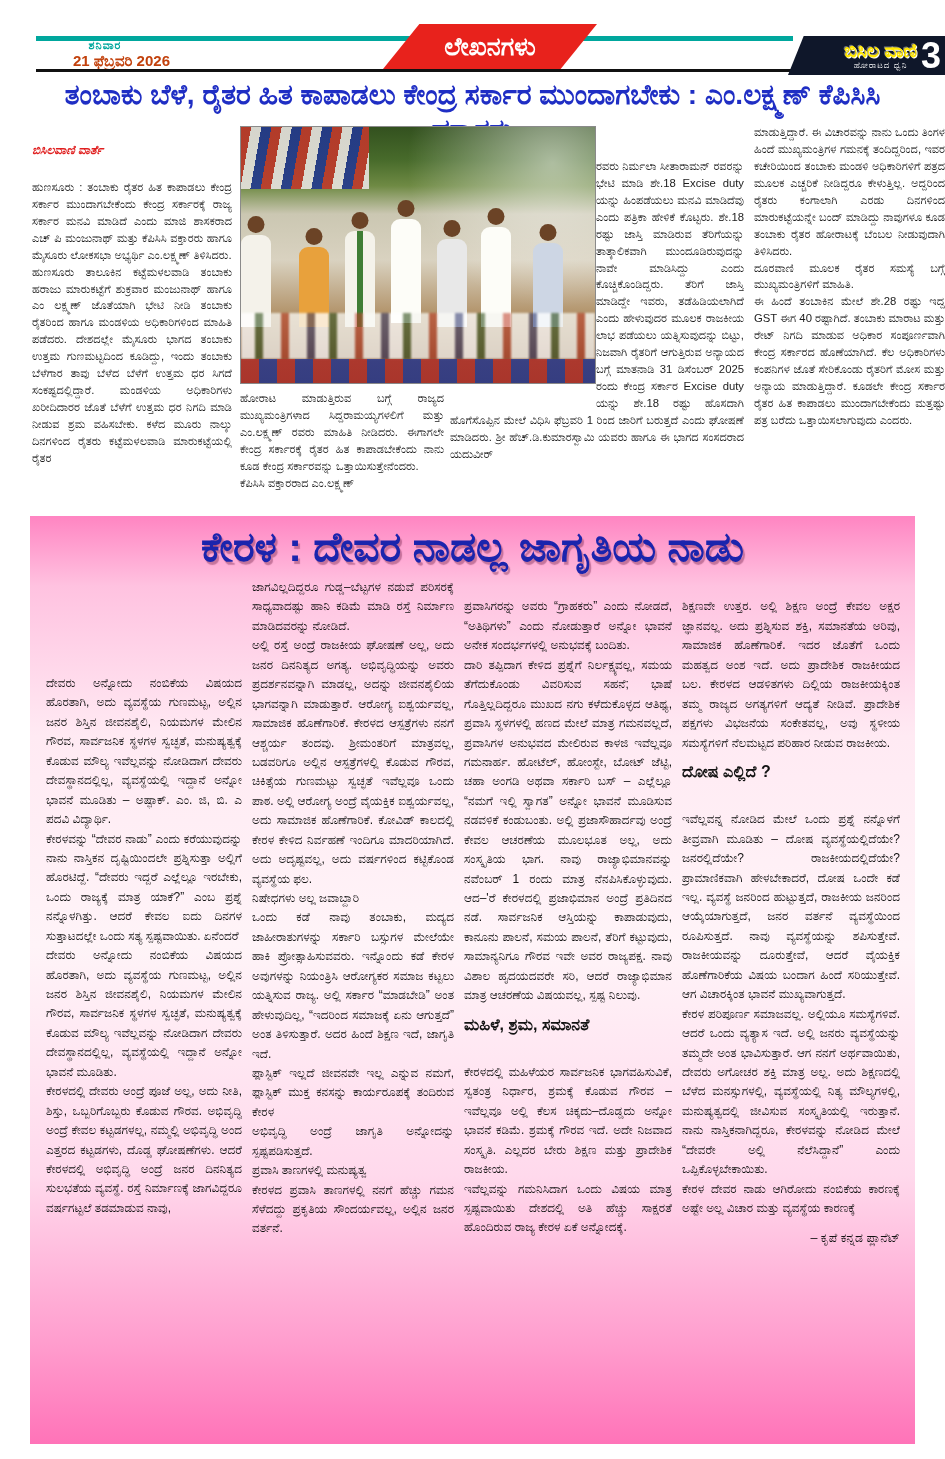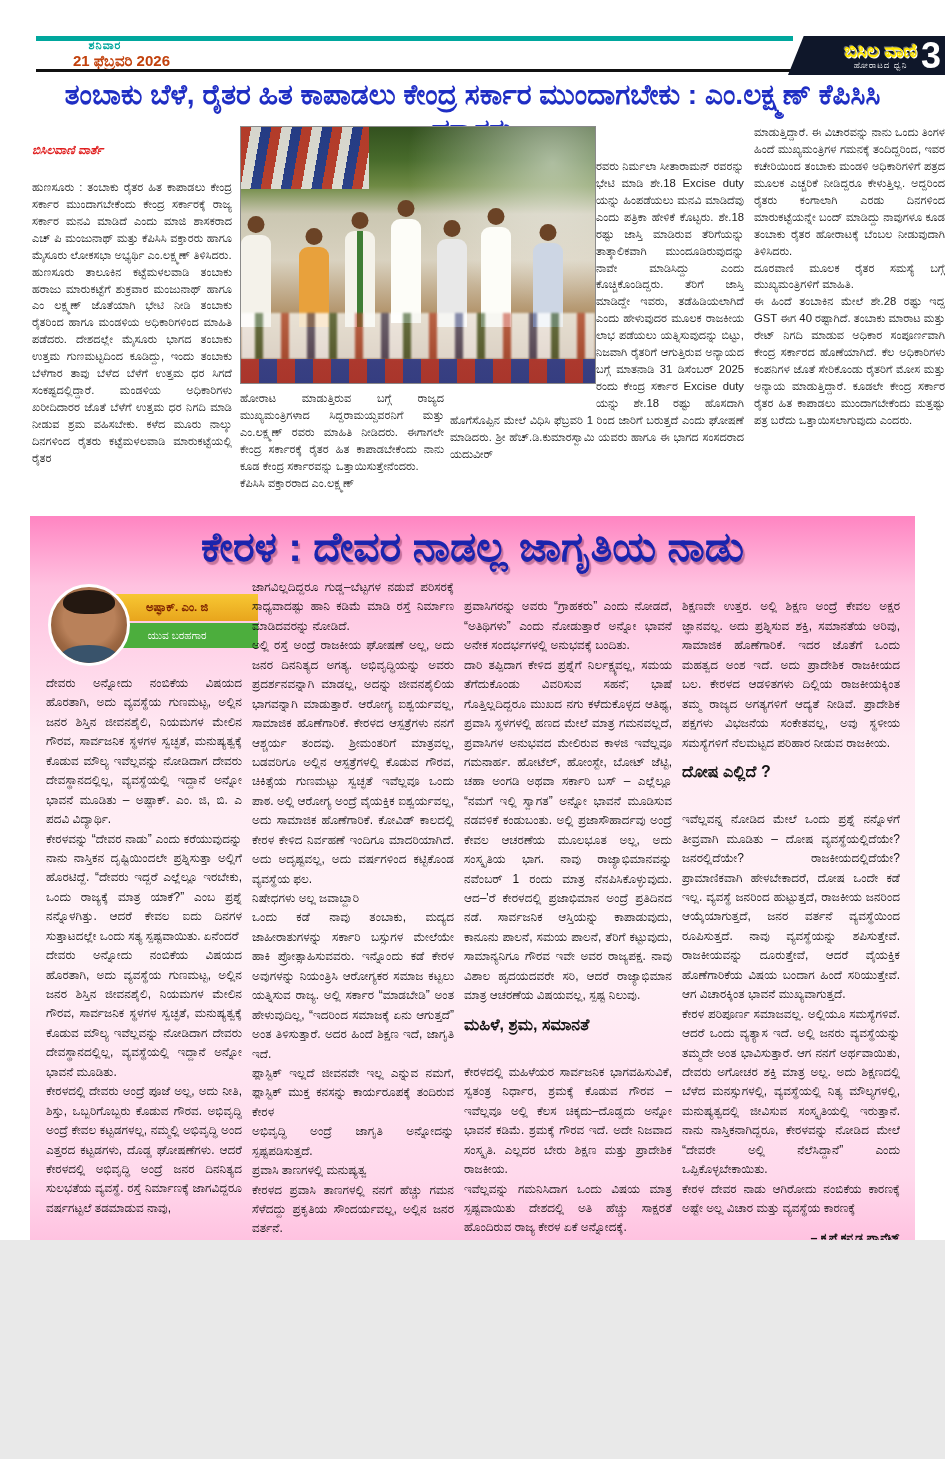--- a/index.html
+++ b/index.html
@@ -1,16 +1,16 @@
 <!DOCTYPE html>
 <html><head>
 <meta charset="utf-8">
 <style>
   html,body{margin:0;padding:0;background:#e9e9e9;}
-  #page{position:relative;width:945px;height:1240px;background:#ffffff;margin:0 auto;
+  #page{position:relative;width:945px;height:1459px;background:#ffffff;margin:0 auto;
         font-family:"Liberation Sans","DejaVu Sans",sans-serif;overflow:hidden;}
 
   
   .teal-rule{position:absolute;left:36px;top:36px;width:757px;height:5px;background:#00a79d;}
   .black-rule{position:absolute;left:36px;top:69px;width:757px;height:3px;background:#111;}
   .date-block{position:absolute;left:40px;top:39px;width:130px;text-align:center;line-height:1.15;}
   .weekday{color:#00a79d;font-weight:bold;font-size:11px;letter-spacing:1px;}
   .date{color:#c2410c;font-weight:bold;font-size:15px;text-align:right;}
   .section-banner{position:absolute;left:383px;top:24px;width:214px;height:45px;background:#e8221c;
         clip-path:polygon(17% 0,100% 0,83% 100%,0 100%);display:flex;align-items:center;justify-content:center;}
@@ -67,33 +67,36 @@
   .avatar{position:absolute;left:4px;top:2px;width:76px;height:76px;border-radius:50%;border:3px solid #fff;
       background:radial-gradient(circle at 50% 42%,#b9815a 0 44%,#9c6742 62%,#7a4e30 100%);overflow:hidden;}
   .avatar::before{content:"";position:absolute;top:3px;left:12px;right:12px;height:24px;border-radius:50% 50% 42% 42%;background:#241811;}
   .avatar::after{content:"";position:absolute;bottom:-4px;left:10px;right:10px;height:22px;border-radius:50% 50% 0 0;background:#39536b;}
   .pcol{position:absolute;font-size:12px;line-height:1.62;text-align:justify;color:#121212;white-space:pre-line;overflow:hidden;}
   .a2-c1{left:16px;top:158px;width:196px;height:1258px;}
   .a2-c2{left:222px;top:62px;width:202px;height:856px;}
   .a2-c3{left:434px;top:62px;width:208px;height:856px;}
   .a2-c4{left:652px;top:62px;width:218px;height:856px;}
   .subhead{font-weight:bold;font-size:16px;margin:6px 0;white-space:pre-line;}
-  .credit{font-weight:bold;font-size:12.5px;text-align:right;margin-top:10px;}
+  .credit{font-weight:normal;font-size:12.5px;text-align:right;margin-top:10px;}
 </style>
 </head>
 <body>
 
 <div id="page">
 
   <div class="teal-rule"></div>
   <div class="date-block">
     <div class="weekday">ಶನಿವಾರ</div>
     <div class="date">21 ಫೆಬ್ರವರಿ 2026</div>
   </div>
   <div class="black-rule"></div>
+  <div class="section-banner">
+    <span>ಲೇಖನಗಳು</span>
+  </div>
   <div class="logo-box">
     <div class="logo-text">
       <div class="logo-title">ಬಿಸಿಲ ವಾಣಿ</div>
       <div class="logo-tagline">ಹೋರಾಟದ ಧ್ವನಿ</div>
     </div>
     <div class="logo-page">3</div>
   </div>
 
   <div class="headline1">ತಂಬಾಕು ಬೆಳೆ, ರೈತರ ಹಿತ ಕಾಪಾಡಲು ಕೇಂದ್ರ ಸರ್ಕಾರ ಮುಂದಾಗಬೇಕು : ಎಂ.ಲಕ್ಷ್ಮಣ್ ಕೆಪಿಸಿಸಿ ವಕ್ತಾರರು</div>
 
@@ -110,41 +113,36 @@
       <div class="p"></div>
       <div class="p"></div>
       <div class="p"></div>
       <div class="p"></div>
       <div class="p"></div>
       <div class="p"></div>
       <div class="crowd"></div>
       <div class="mat"></div>
     </div>
 
-    <div class="col a1-c2">ಹೋರಾಟ ಮಾಡುತ್ತಿರುವ ಬಗ್ಗೆ ರಾಜ್ಯದ ಮುಖ್ಯಮಂತ್ರಿಗಳಾದ ಸಿದ್ದರಾಮಯ್ದವರನಿಗೆ ಮತ್ತು ಎಂ.ಲಕ್ಷ್ಮಣ್ ರವರು ಮಾಹಿತಿ ನೀಡಿದರು. ಈಗಾಗಲೇ ಕೇಂದ್ರ ಸರ್ಕಾರಕ್ಕೆ ರೈತರ ಹಿತ ಕಾಪಾಡಬೇಕೆಂದು ನಾನು ಕೂಡ ಕೇಂದ್ರ ಸರ್ಕಾರವನ್ನು ಒತ್ತಾಯಿಸುತ್ತೇನೆಂದರು.
+    <div class="col a1-c2">ಹೋರಾಟ ಮಾಡುತ್ತಿರುವ ಬಗ್ಗೆ ರಾಜ್ಯದ ಮುಖ್ಯಮಂತ್ರಿಗಳಾದ ಸಿದ್ದರಾಮಯ್ಯಗಳಲಿಗೆ ಮತ್ತು ಎಂ.ಲಕ್ಷ್ಮಣ್ ರವರು ಮಾಹಿತಿ ನೀಡಿದರು. ಈಗಾಗಲೇ ಕೇಂದ್ರ ಸರ್ಕಾರಕ್ಕೆ ರೈತರ ಹಿತ ಕಾಪಾಡಬೇಕೆಂದು ನಾನು ಕೂಡ ಕೇಂದ್ರ ಸರ್ಕಾರವನ್ನು ಒತ್ತಾಯಿಸುತ್ತೇನೆಂದರು.
 ಕೆಪಿಸಿಸಿ ವಕ್ತಾರರಾದ ಎಂ.ಲಕ್ಷ್ಮಣ್</div>
 
     <div class="col a1-c3">
       <div class="runaround"></div>
       <span>ರವರು ನಿರ್ಮಲಾ ಸೀತಾರಾಮನ್ ರವರನ್ನು ಭೇಟಿ ಮಾಡಿ ಶೇ.18 Excise duty ಯನ್ನು ಹಿಂಪಡೆಯಲು ಮನವಿ ಮಾಡಿದೆವು ಎಂದು ಪತ್ರಿಕಾ ಹೇಳಿಕೆ ಕೊಟ್ಟರು. ಶೇ.18 ರಷ್ಟು ಜಾಸ್ತಿ ಮಾಡಿರುವ ತೆರಿಗೆಯನ್ನು ತಾತ್ಕಾಲಿಕವಾಗಿ ಮುಂದೂಡಿರುವುದನ್ನು ನಾವೇ ಮಾಡಿಸಿದ್ದು ಎಂದು ಕೊಚ್ಚಿಕೊಂಡಿದ್ದರು. ತೆರಿಗೆ ಜಾಸ್ತಿ ಮಾಡಿದ್ದೇ ಇವರು, ತಡೆಹಿಡಿಯಲಾಗಿದೆ ಎಂದು ಹೇಳುವುದರ ಮೂಲಕ ರಾಜಕೀಯ ಲಾಭ ಪಡೆಯಲು ಯತ್ನಿಸುವುದನ್ನು ಬಿಟ್ಟು, ನಿಜವಾಗಿ ರೈತರಿಗೆ ಆಗುತ್ತಿರುವ ಅನ್ಯಾಯದ ಬಗ್ಗೆ ಮಾತನಾಡಿ 31 ಡಿಸೆಂಬರ್ 2025 ರಂದು ಕೇಂದ್ರ ಸರ್ಕಾರ Excise duty ಯನ್ನು ಶೇ.18 ರಷ್ಟು ಹೊಸದಾಗಿ ಹೊಗೆಸೊಪ್ಪಿನ ಮೇಲೆ ವಿಧಿಸಿ ಫೆಬ್ರವರಿ 1 ರಿಂದ ಜಾರಿಗೆ ಬರುತ್ತದೆ ಎಂದು ಘೋಷಣೆ ಮಾಡಿದರು. ಶ್ರೀ ಹೆಚ್.ಡಿ.ಕುಮಾರಸ್ವಾಮಿ ಯವರು ಹಾಗೂ ಈ ಭಾಗದ ಸಂಸದರಾದ ಯದುವೀರ್</span>
     </div>
 
     <div class="col a1-c4">ಮಾಡುತ್ತಿದ್ದಾರೆ. ಈ ವಿಚಾರವನ್ನು ನಾನು ಒಂದು ತಿಂಗಳ ಹಿಂದೆ ಮುಖ್ಯಮಂತ್ರಿಗಳ ಗಮನಕ್ಕೆ ತಂದಿದ್ದರಿಂದ, ಇವರ ಕಚೇರಿಯಿಂದ ತಂಬಾಕು ಮಂಡಳಿ ಅಧಿಕಾರಿಗಳಿಗೆ ಪತ್ರದ ಮೂಲಕ ಎಚ್ಚರಿಕೆ ನೀಡಿದ್ದರೂ ಕೇಳುತ್ತಿಲ್ಲ. ಅದ್ದರಿಂದ ರೈತರು ಕಂಗಾಲಾಗಿ ಎರಡು ದಿನಗಳಿಂದ ಮಾರುಕಟ್ಟೆಯನ್ನೇ ಬಂದ್ ಮಾಡಿದ್ದು ನಾವುಗಳೂ ಕೂಡ ತಂಬಾಕು ರೈತರ ಹೋರಾಟಕ್ಕೆ ಬೆಂಬಲ ನೀಡುವುದಾಗಿ ತಿಳಿಸಿದರು.
 ದೂರವಾಣಿ ಮೂಲಕ ರೈತರ ಸಮಸ್ಯೆ ಬಗ್ಗೆ ಮುಖ್ಯಮಂತ್ರಿಗಳಿಗೆ ಮಾಹಿತಿ.
 ಈ ಹಿಂದೆ ತಂಬಾಕಿನ ಮೇಲೆ ಶೇ.28 ರಷ್ಟು ಇದ್ದ GST ಈಗ 40 ರಷ್ಟಾಗಿದೆ. ತಂಬಾಕು ಮಾರಾಟ ಮತ್ತು ರೇಟ್ ನಿಗದಿ ಮಾಡುವ ಅಧಿಕಾರ ಸಂಪೂರ್ಣವಾಗಿ ಕೇಂದ್ರ ಸರ್ಕಾರದ ಹೊಣೆಯಾಗಿದೆ. ಕೆಲ ಅಧಿಕಾರಿಗಳು ಕಂಪನಿಗಳ ಜೊತೆ ಸೇರಿಕೊಂಡು ರೈತರಿಗೆ ಮೋಸ ಮತ್ತು ಅನ್ಯಾಯ ಮಾಡುತ್ತಿದ್ದಾರೆ. ಕೂಡಲೇ ಕೇಂದ್ರ ಸರ್ಕಾರ ರೈತರ ಹಿತ ಕಾಪಾಡಲು ಮುಂದಾಗಬೇಕೆಂದು ಮತ್ತಷ್ಟು ಪತ್ರ ಬರೆದು ಒತ್ತಾಯಿಸಲಾಗುವುದು ಎಂದರು.</div>
   </div>
 
   <div class="a2">
     <div class="headline2">ಕೇರಳ : ದೇವರ ನಾಡಲ್ಲ ಜಾಗೃತಿಯ ನಾಡು</div>
 
-    <div class="author-card">
-      <div class="ribbon ribbon-name">ಅಷ್ಫಾಕ್. ಎಂ. ಜಿ</div>
-      <div class="ribbon ribbon-role">ಯುವ ಬರಹಗಾರ</div>
-      <div class="avatar"></div>
-    </div>
 
     <div class="pcol a2-c1">ದೇವರು ಅನ್ನೋದು ನಂಬಿಕೆಯ ವಿಷಯದ ಹೊರತಾಗಿ, ಅದು ವ್ಯವಸ್ಥೆಯ ಗುಣಮಟ್ಟ, ಅಲ್ಲಿನ ಜನರ ಶಿಸ್ತಿನ ಜೀವನಶೈಲಿ, ನಿಯಮಗಳ ಮೇಲಿನ ಗೌರವ, ಸಾರ್ವಜನಿಕ ಸ್ಥಳಗಳ ಸ್ವಚ್ಛತೆ, ಮನುಷ್ಯತ್ವಕ್ಕೆ ಕೊಡುವ ಮೌಲ್ಯ ಇವೆಲ್ಲವನ್ನು ನೋಡಿದಾಗ ದೇವರು ದೇವಸ್ಥಾನದಲ್ಲಿಲ್ಲ, ವ್ಯವಸ್ಥೆಯಲ್ಲಿ ಇದ್ದಾನೆ ಅನ್ನೋ ಭಾವನೆ ಮೂಡಿತು – ಅಷ್ಫಾಕ್. ಎಂ. ಜಿ, ಬಿ. ಎ ಪದವಿ ವಿದ್ಯಾರ್ಥಿ.
 ಕೇರಳವನ್ನು “ದೇವರ ನಾಡು” ಎಂದು ಕರೆಯುವುದನ್ನು ನಾನು ನಾಸ್ತಿಕನ ದೃಷ್ಟಿಯಿಂದಲೇ ಪ್ರಶ್ನಿಸುತ್ತಾ ಅಲ್ಲಿಗೆ ಹೊರಟಿದ್ದೆ. “ದೇವರು ಇದ್ದರೆ ಎಲ್ಲೆಲ್ಲೂ ಇರಬೇಕು, ಒಂದು ರಾಜ್ಯಕ್ಕೆ ಮಾತ್ರ ಯಾಕೆ?” ಎಂಬ ಪ್ರಶ್ನೆ ನನ್ನೊಳಗಿತ್ತು. ಆದರೆ ಕೇವಲ ಐದು ದಿನಗಳ ಸುತ್ತಾಟದಲ್ಲೇ ಒಂದು ಸತ್ಯ ಸ್ಪಷ್ಟವಾಯಿತು. ಏನೆಂದರೆ
 ದೇವರು ಅನ್ನೋದು ನಂಬಿಕೆಯ ವಿಷಯದ ಹೊರತಾಗಿ, ಅದು ವ್ಯವಸ್ಥೆಯ ಗುಣಮಟ್ಟ, ಅಲ್ಲಿನ ಜನರ ಶಿಸ್ತಿನ ಜೀವನಶೈಲಿ, ನಿಯಮಗಳ ಮೇಲಿನ ಗೌರವ, ಸಾರ್ವಜನಿಕ ಸ್ಥಳಗಳ ಸ್ವಚ್ಛತೆ, ಮನುಷ್ಯತ್ವಕ್ಕೆ ಕೊಡುವ ಮೌಲ್ಯ ಇವೆಲ್ಲವನ್ನು ನೋಡಿದಾಗ ದೇವರು ದೇವಸ್ಥಾನದಲ್ಲಿಲ್ಲ, ವ್ಯವಸ್ಥೆಯಲ್ಲಿ ಇದ್ದಾನೆ ಅನ್ನೋ ಭಾವನೆ ಮೂಡಿತು.
 ಕೇರಳದಲ್ಲಿ ದೇವರು ಅಂದ್ರೆ ಪೂಜೆ ಅಲ್ಲ, ಅದು ನೀತಿ, ಶಿಸ್ತು, ಒಬ್ಬರಿಗೊಬ್ಬರು ಕೊಡುವ ಗೌರವ. ಅಭಿವೃದ್ಧಿ ಅಂದ್ರೆ ಕೇವಲ ಕಟ್ಟಡಗಳಲ್ಲ, ನಮ್ಮಲ್ಲಿ ಅಭಿವೃದ್ಧಿ ಅಂದ ಎತ್ತರದ ಕಟ್ಟಡಗಳು, ದೊಡ್ಡ ಘೋಷಣೆಗಳು. ಆದರೆ ಕೇರಳದಲ್ಲಿ ಅಭಿವೃದ್ಧಿ ಅಂದ್ರೆ ಜನರ ದಿನನಿತ್ಯದ ಸುಲಭತೆಯ ವ್ಯವಸ್ಥೆ. ರಸ್ತೆ ನಿರ್ಮಾಣಕ್ಕೆ ಜಾಗವಿದ್ದರೂ ವರ್ಷಗಟ್ಟಲೆ ತಡಮಾಡುವ ನಾವು,</div>
     <div class="pcol a2-c2">ಜಾಗವಿಲ್ಲದಿದ್ದರೂ ಗುಡ್ಡ–ಬೆಟ್ಟಗಳ ನಡುವೆ ಪರಿಸರಕ್ಕೆ ಸಾಧ್ಯವಾದಷ್ಟು ಹಾನಿ ಕಡಿಮೆ ಮಾಡಿ ರಸ್ತೆ ನಿರ್ಮಾಣ ಮಾಡಿದವರನ್ನು ನೋಡಿದೆ.
 ಅಲ್ಲಿ ರಸ್ತೆ ಅಂದ್ರೆ ರಾಜಕೀಯ ಘೋಷಣೆ ಅಲ್ಲ, ಅದು ಜನರ ದಿನನಿತ್ಯದ ಅಗತ್ಯ. ಅಭಿವೃದ್ಧಿಯನ್ನು ಅವರು ಪ್ರದರ್ಶನವನ್ನಾಗಿ ಮಾಡಲ್ಲ, ಅದನ್ನು ಜೀವನಶೈಲಿಯ ಭಾಗವನ್ನಾಗಿ ಮಾಡುತ್ತಾರೆ. ಆರೋಗ್ಯ ಐಶ್ವರ್ಯವಲ್ಲ, ಸಾಮಾಜಿಕ ಹೊಣೆಗಾರಿಕೆ. ಕೇರಳದ ಆಸ್ಪತ್ರೆಗಳು ನನಗೆ ಆಶ್ಚರ್ಯ ತಂದವು. ಶ್ರೀಮಂತರಿಗೆ ಮಾತ್ರವಲ್ಲ, ಬಡವರಿಗೂ ಅಲ್ಲಿನ ಆಸ್ಪತ್ರೆಗಳಲ್ಲಿ ಕೊಡುವ ಗೌರವ, ಚಿಕಿತ್ಸೆಯ ಗುಣಮಟ್ಟು ಸ್ವಚ್ಛತೆ ಇವೆಲ್ಲವೂ ಒಂದು ಪಾಠ. ಅಲ್ಲಿ ಆರೋಗ್ಯ ಅಂದ್ರೆ ವೈಯಕ್ತಿಕ ಐಶ್ವರ್ಯವಲ್ಲ, ಅದು ಸಾಮಾಜಿಕ ಹೊಣೆಗಾರಿಕೆ. ಕೋವಿಡ್ ಕಾಲದಲ್ಲಿ ಕೇರಳ ಕೇಳಿದ ನಿರ್ವಹಣೆ ಇಂದಿಗೂ ಮಾದರಿಯಾಗಿದೆ. ಅದು ಅದೃಷ್ಟವಲ್ಲ, ಅದು ವರ್ಷಗಳಿಂದ ಕಟ್ಟಿಕೊಂಡ ವ್ಯವಸ್ಥೆಯ ಫಲ.
 ನಿಷೇಧಗಳು ಅಲ್ಲ ಜವಾಬ್ದಾರಿ
 ಒಂದು ಕಡೆ ನಾವು ತಂಬಾಕು, ಮದ್ಯದ ಜಾಹೀರಾತುಗಳನ್ನು ಸರ್ಕಾರಿ ಬಸ್ಸುಗಳ ಮೇಲೆಯೇ ಹಾಕಿ ಪ್ರೋತ್ಸಾಹಿಸುವವರು. ಇನ್ನೊಂದು ಕಡೆ ಕೇರಳ ಅವುಗಳನ್ನು ನಿಯಂತ್ರಿಸಿ ಆರೋಗ್ಯಕರ ಸಮಾಜ ಕಟ್ಟಲು ಯತ್ನಿಸುವ ರಾಜ್ಯ. ಅಲ್ಲಿ ಸರ್ಕಾರ “ಮಾಡಬೇಡಿ” ಅಂತ ಹೇಳುವುದಿಲ್ಲ, “ಇದರಿಂದ ಸಮಾಜಕ್ಕೆ ಏನು ಆಗುತ್ತದೆ” ಅಂತ ತಿಳಿಸುತ್ತಾರೆ. ಅದರ ಹಿಂದೆ ಶಿಕ್ಷಣ ಇದೆ, ಜಾಗೃತಿ ಇದೆ.
 ಪ್ಲಾಸ್ಟಿಕ್ ಇಲ್ಲದೆ ಜೀವನವೇ ಇಲ್ಲ ಎನ್ನುವ ನಮಗೆ, ಪ್ಲಾಸ್ಟಿಕ್ ಮುಕ್ತ ಕನಸನ್ನು ಕಾರ್ಯರೂಪಕ್ಕೆ ತಂದಿರುವ ಕೇರಳ

